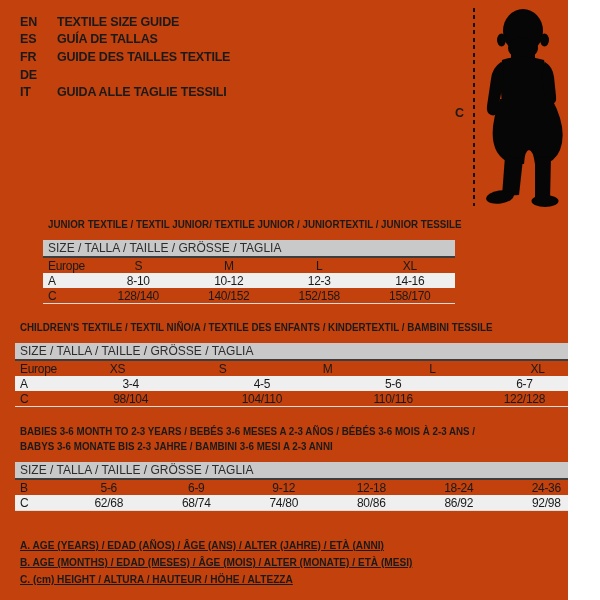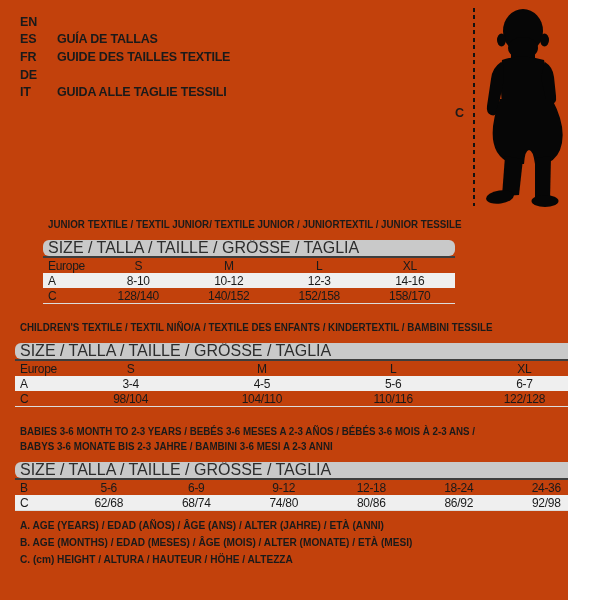--- a/index.html
+++ b/index.html
@@ -17,42 +17,43 @@
              background:repeating-linear-gradient(to bottom,#111 0 4px,transparent 4px 7.5px);}
   .measure-label{position:absolute;left:455px;top:106px;font-weight:bold;font-size:12.5px;}
   .baby{position:absolute;left:479px;top:4px;}
 
   
   .table-sec{position:absolute;left:0;width:600px;}
   #sec0{top:217px;padding-left:28px;} #sec1{top:320px;} #sec2{top:424px;}
   .sec-title{margin-left:20px;font-size:11.5px;font-weight:bold;line-height:15px;
              transform:scaleX(0.85);transform-origin:left top;white-space:nowrap;}
   .size-bar{margin:8px 0 0 15px;background:#c9c9c9;height:16px;line-height:16px;
-            padding-left:5px;font-size:16px;color:#2d2d2d;box-sizing:border-box;
-            white-space:nowrap;overflow:hidden;border-radius:6px;}
+            padding-left:5px;font-size:12px;color:#2d2d2d;box-sizing:border-box;
+            white-space:nowrap;overflow:hidden;}
   .rows{margin-left:15px;border-top:2px solid #3d3d3d;border-bottom:1px solid #dcdcdc;}
   .w-narrow{width:412px;} .w-wide{width:575px;}
   .trow{display:flex;height:15px;align-items:center;font-size:12px;letter-spacing:-0.3px;}
   .trow.shaded{background:#efefef;}
   .tlabel{width:50px;padding-left:5px;box-sizing:border-box;}
   .tcell{flex:1;text-align:center;}
 
   
-  .footnotes{position:absolute;left:20px;top:517px;}
+  .footnotes{position:absolute;left:20px;top:537px;text-decoration:underline;}
   .footnote{font-size:11.5px;font-weight:bold;line-height:17px;
             transform:scaleX(0.88);transform-origin:left center;white-space:nowrap;}
 </style>
 </head>
 <body>
 
 <div class="page">
 
   <div class="langs">
       <div class="lang-row">
         <span class="lang-code">EN</span>
+        <span class="lang-label">TEXTILE SIZE GUIDE</span>
       </div>
       <div class="lang-row">
         <span class="lang-code">ES</span>
         <span class="lang-label">GUÍA DE TALLAS</span>
       </div>
       <div class="lang-row">
         <span class="lang-code">FR</span>
         <span class="lang-label">GUIDE DES TAILLES TEXTILE</span>
       </div>
       <div class="lang-row">
@@ -116,20 +117,21 @@
   </section>
 
   <section class="table-sec" id="sec1">
     <div class="sec-title">
         <div>CHILDREN'S TEXTILE / TEXTIL NIÑO/A / TEXTILE DES ENFANTS / KINDERTEXTIL / BAMBINI TESSILE</div>
       </div>
     <div class="size-bar w-wide">SIZE / TALLA / TAILLE / GRÖSSE / TAGLIA</div>
     <div class="rows w-wide">
         <div class="trow">
           <span class="tlabel">Europe</span>
+          <span class="tcell">XS</span>
           <span class="tcell">S</span>
           <span class="tcell">M</span>
           <span class="tcell">L</span>
           <span class="tcell">XL</span>
         </div>
         <div class="trow shaded">
           <span class="tlabel">A</span>
           <span class="tcell">3-4</span>
           <span class="tcell">4-5</span>
           <span class="tcell">5-6</span>

